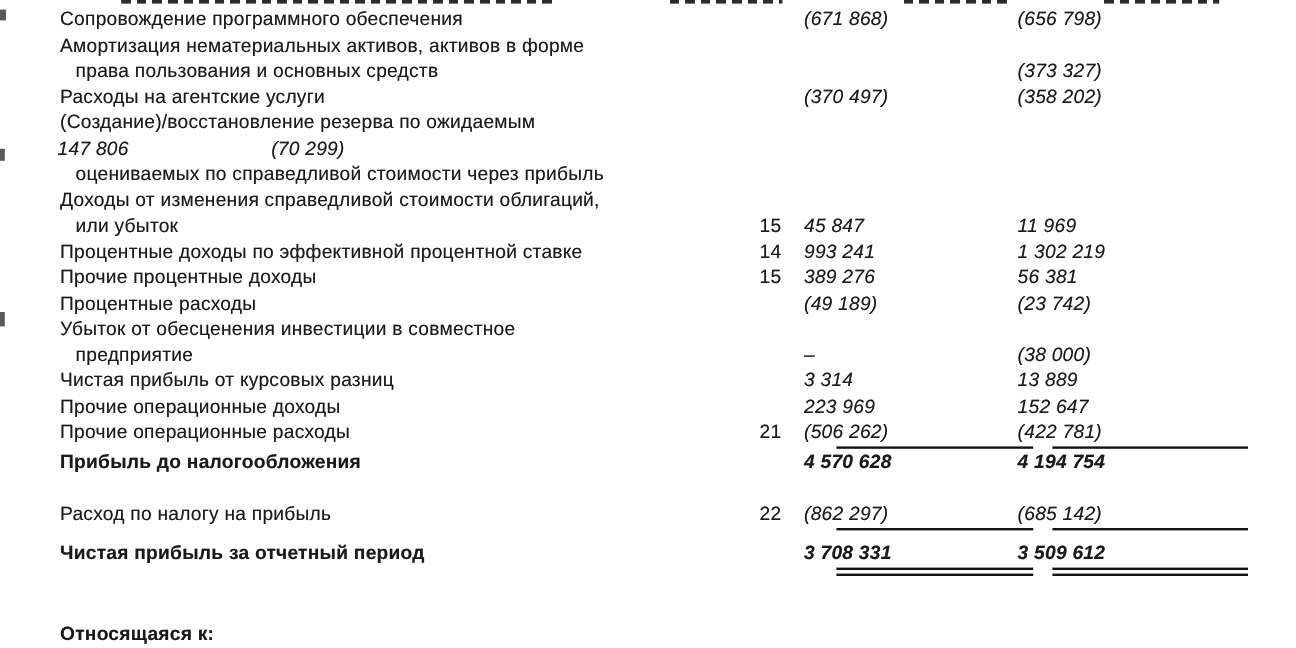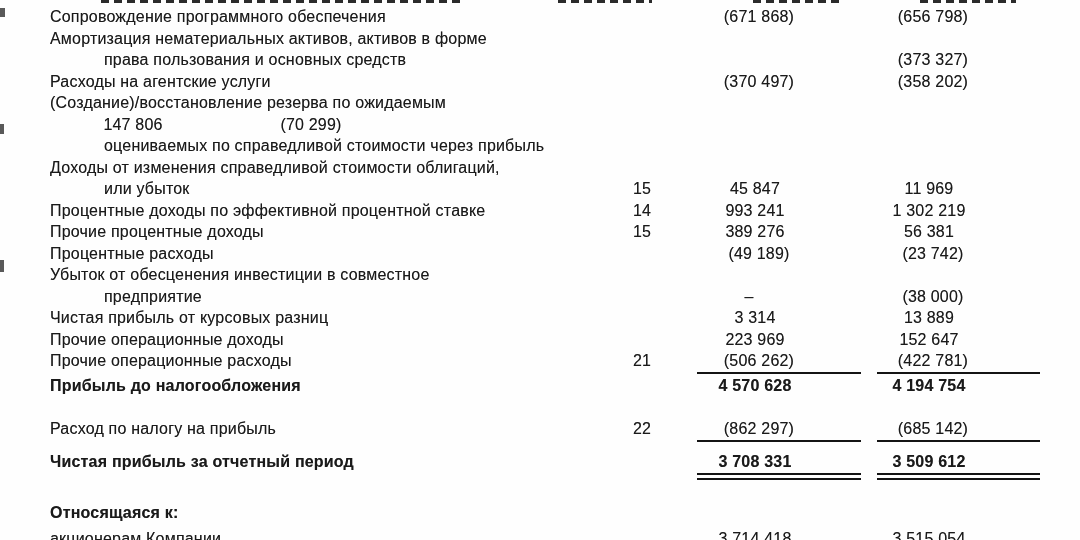--- a/index.html
+++ b/index.html
@@ -12,23 +12,23 @@
     line-height:21.5px;
     color:#1a1a1a;
     letter-spacing:0.2px;
     overflow:hidden;
     text-shadow:0 0 0.4px rgba(0,0,0,0.45);
   }
   .rows{position:absolute;top:6px;left:0;right:0;}
   .row{display:flex;align-items:baseline;padding-right:62px;}
   .row.bold{font-weight:bold;}
   .lbl{flex:1;padding-left:50px;white-space:nowrap;overflow:hidden;}
-  .lbl.indent{padding-left:63px;margin-left:41px;}
+  .lbl.indent{padding-left:63px;}
   .note{width:40px;margin-right:8px;text-align:center;white-space:nowrap;}
-  .val{text-align:center;white-space:nowrap;box-sizing:border-box;}
+  .val{text-align:left;white-space:nowrap;box-sizing:border-box;font-style:italic;}
   .v1{width:178px;}
   .v2{width:170px;}
   .val.pos{padding-right:8px;}
   .val.dash{padding-right:20px;}
   
   .rulerow{display:flex;padding-right:62px;height:3px;}
   .rulerow.double{height:9px;margin-top:1px;}
   .rulerow .sp{flex:1;}
   .rulerow .rc{position:relative;}
   .rulerow .c1{width:178px;}
@@ -203,21 +203,21 @@
         <div class="sp"></div>
         <div class="rc c1">
           <i class="bar b1"></i>
           <i class="bar b2"></i>
         </div>
         <div class="rc c2">
           <i class="bar b1"></i>
           <i class="bar b2"></i>
         </div>
       </div>
-      <div class="row bold" style="margin-top: 20px;">
+      <div class="row bold" style="margin-top: 36px;">
     <div class="lbl">Относящаяся к:</div>
     <div class="note"></div>
     <div class="val v1"></div>
     <div class="val v2"></div>
   </div>
       <div class="row" style="margin-top: 4px;">
     <div class="lbl">акционерам Компании</div>
     <div class="note"></div>
     <div class="val v1 pos">3 714 418</div>
     <div class="val v2 pos">3 515 054</div>

